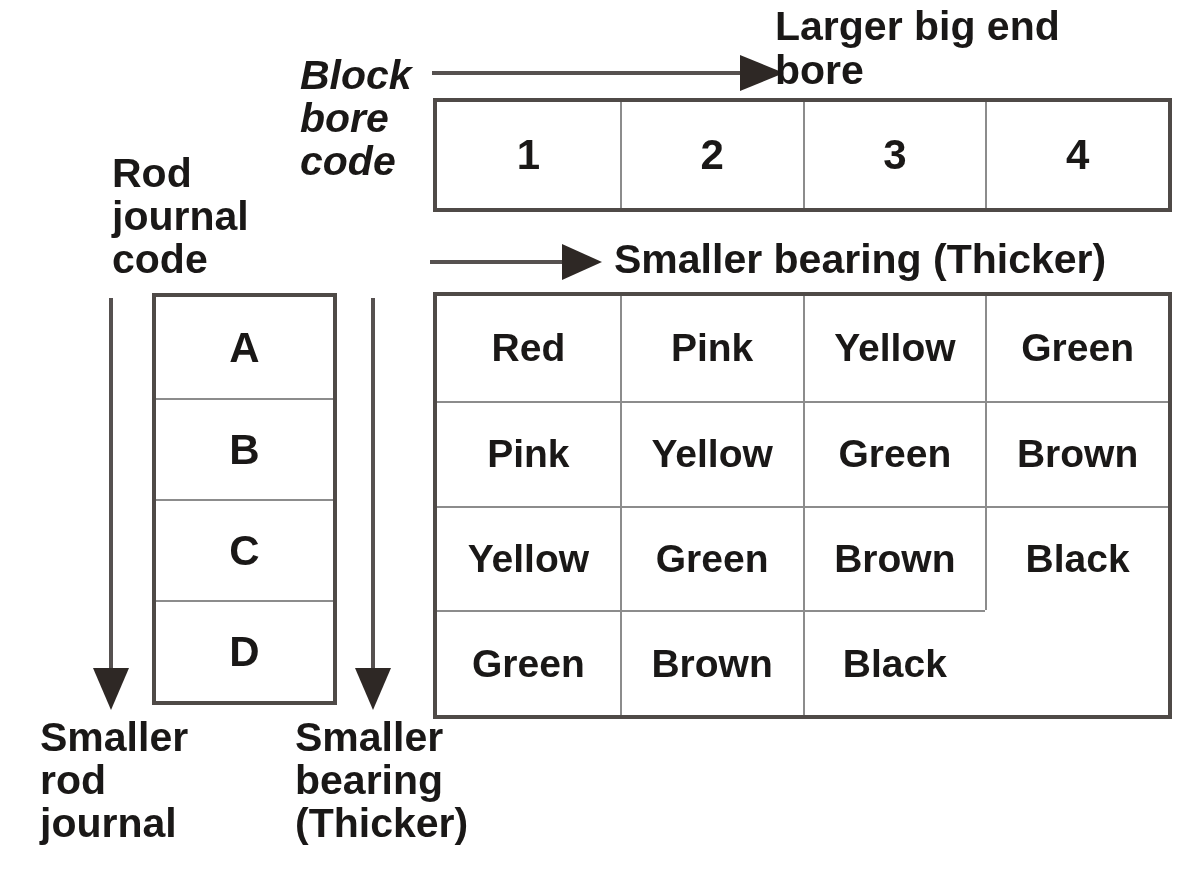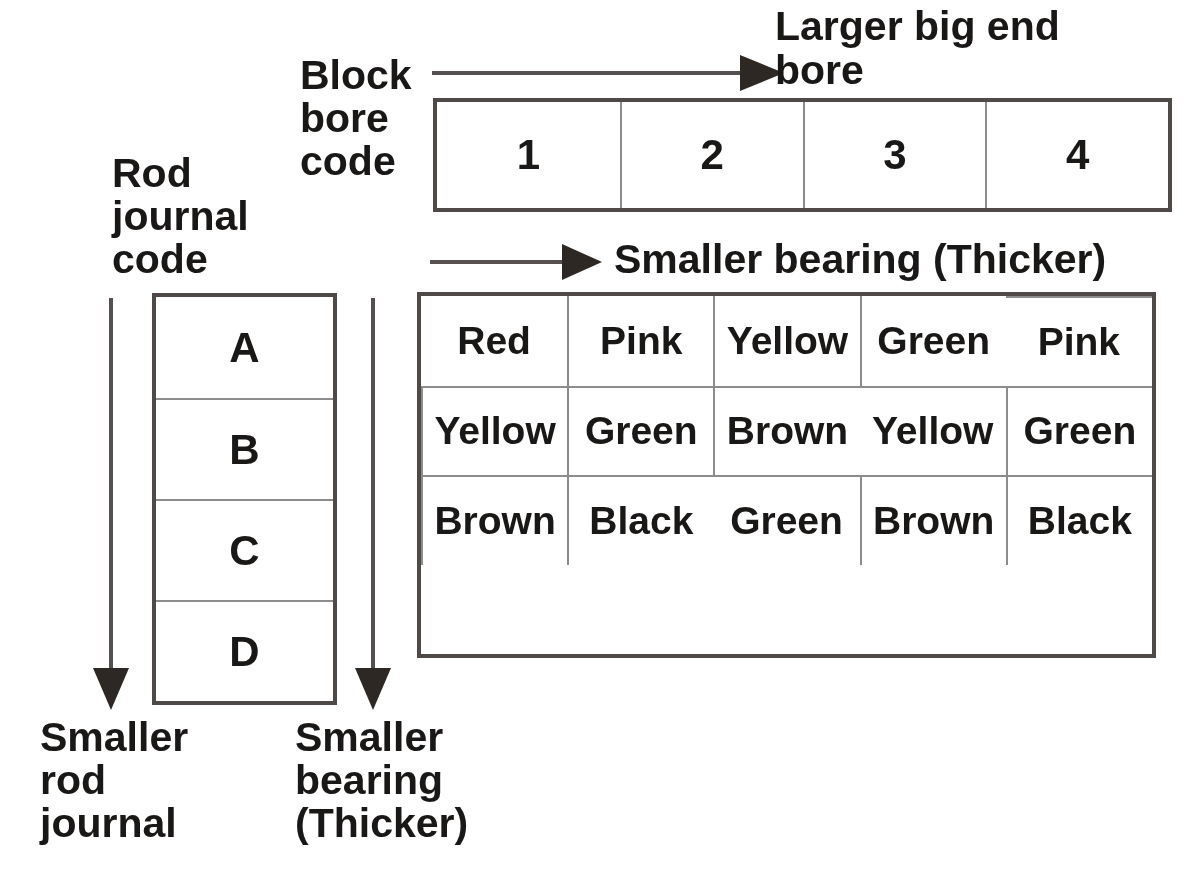--- a/index.html
+++ b/index.html
@@ -36,23 +36,23 @@
     left: 433px; top: 98px;
     width: 739px; height: 114px;
     grid-template-columns: repeat(4, 1fr);
   }
   .tbl-left {
     left: 152px; top: 293px;
     width: 185px; height: 412px;
     grid-template-rows: repeat(4, 1fr);
   }
   .tbl-main {
-    left: 417px; top: 292px;
-    width: 739px; height: 366px;
-    grid-template-columns: repeat(5, 1fr);
+    left: 433px; top: 292px;
+    width: 739px; height: 427px;
+    grid-template-columns: repeat(4, 1fr);
     grid-template-rows: repeat(4, 1fr);
   }
   .cell {
     display: flex;
     align-items: center;
     justify-content: center;
     font-size: 40px;
   }
   .cell-color { font-size: 39px; }
   .cell-num, .cell-letter { font-size: 42px; }
@@ -82,21 +82,21 @@
     border-left: 18px solid transparent;
     border-right: 18px solid transparent;
     border-top: 42px solid #2e2825;
   }
 </style>
 </head>
 <body>
 
 <div class="canvas">
 
-  <div class="label" style="left:300px; top:54px;">Block
+  <div class="label" style="left:300px; top:54px;font-style:italic;">Block
 bore
 code</div>
 
   <div>
     <div class="shaft-h" style="left:432px; top:71px; width:310px;"></div>
     <div class="head-right" style="left:740px; top:55px;"></div>
   </div>
 
   <div class="label" style="left:775px; top:4px; line-height:44px;">Larger big end
 bore</div>

